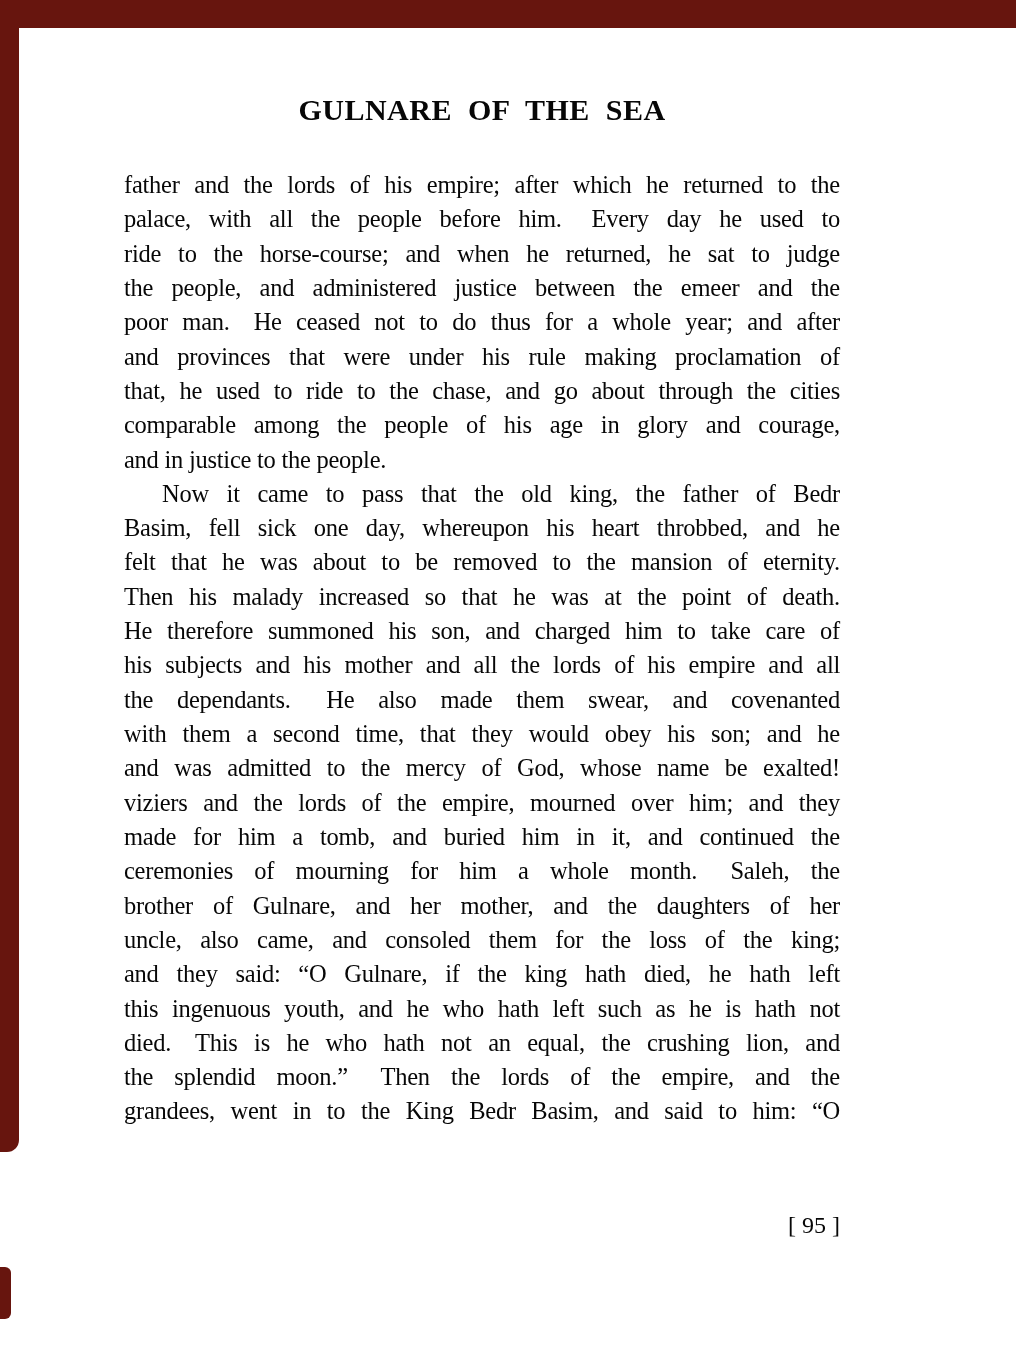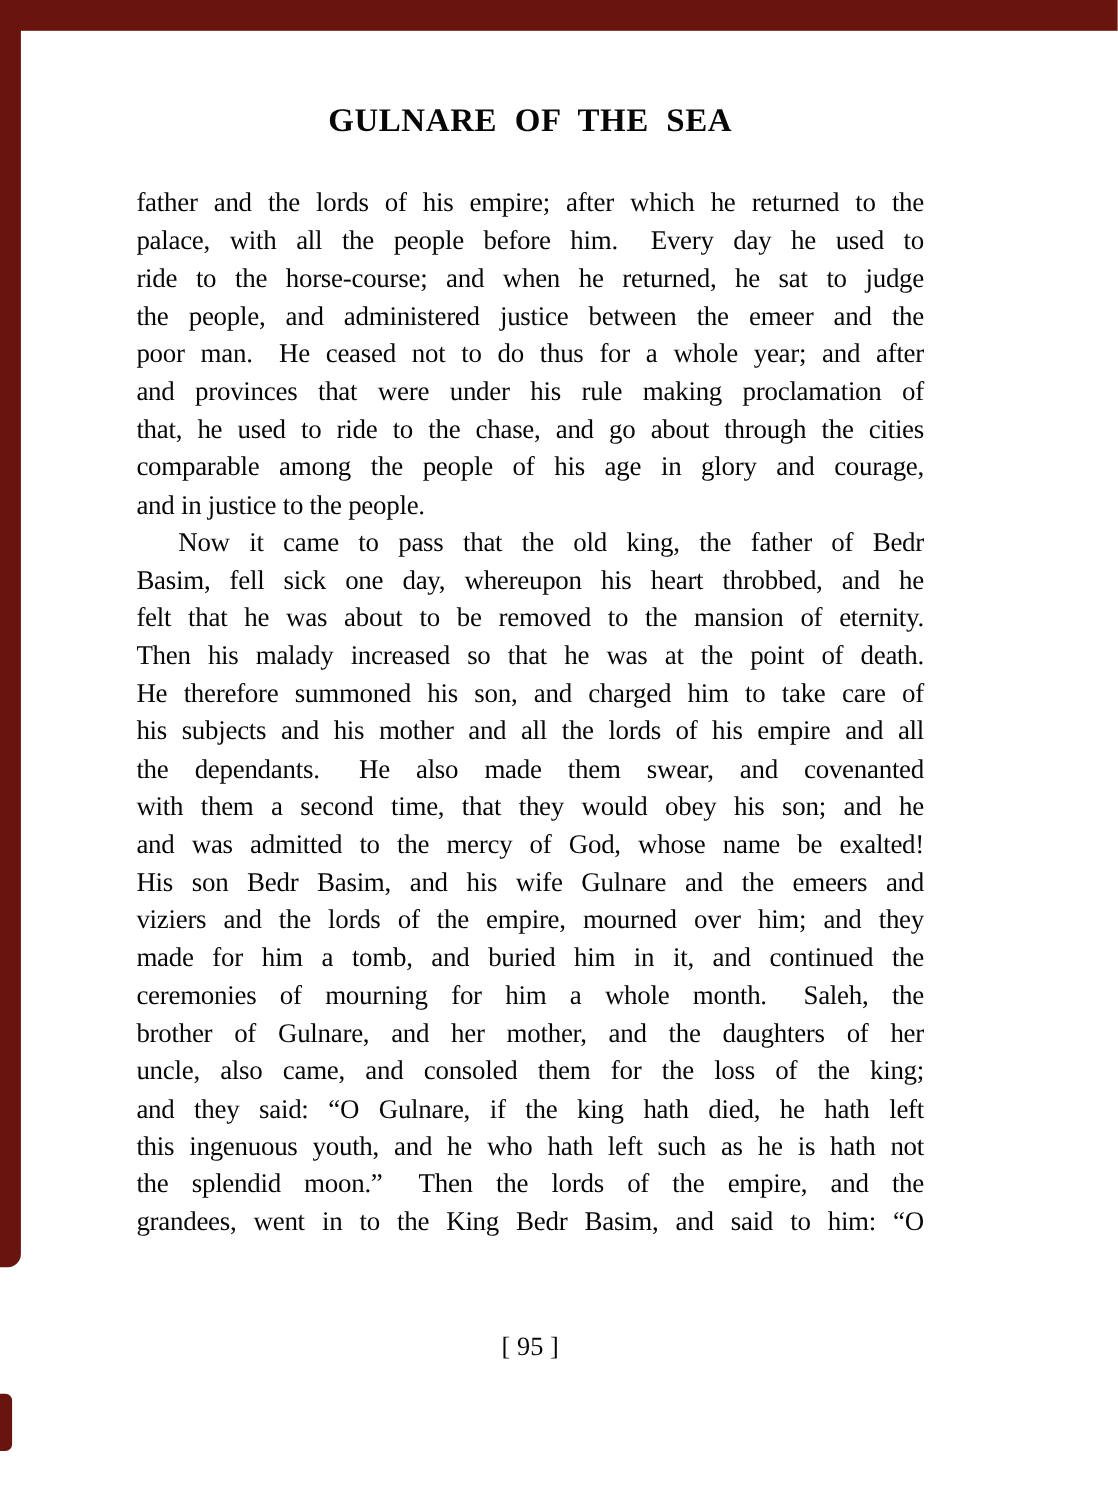--- a/index.html
+++ b/index.html
@@ -45,21 +45,21 @@
   }
   .line {
     text-align: justify;
     text-align-last: justify;
   }
   .line.no-fill { text-align-last: left; }
   .line.indent { padding-left: 38px; }
   .pagenum {
     position: absolute;
     left: 124px; top: 1208px; width: 716px;
-    text-align: center;
+    text-align: right;
     font-size: 24px;
     line-height: 34px;
   }
 </style>
 </head>
 <body style="color: rgb(7, 7, 7);">
 
 <div class="page" style="background: rgb(255, 255, 255);">
   <div class="edge edge-top" style="background: rgb(103, 21, 14);"></div>
   <div class="edge edge-left" style="background: rgb(103, 21, 14);"></div>
@@ -79,26 +79,26 @@
       <div class="line no-fill">and in justice to the people.</div>
       <div class="line indent">Now it came to pass that the old king, the father of Bedr</div>
       <div class="line">Basim, fell sick one day, whereupon his heart throbbed, and he</div>
       <div class="line">felt that he was about to be removed to the mansion of eternity.</div>
       <div class="line">Then his malady increased so that he was at the point of death.</div>
       <div class="line">He therefore summoned his son, and charged him to take care of</div>
       <div class="line">his subjects and his mother and all the lords of his empire and all</div>
       <div class="line">the dependants.  He also made them swear, and covenanted</div>
       <div class="line">with them a second time, that they would obey his son; and he</div>
       <div class="line">and was admitted to the mercy of God, whose name be exalted!</div>
-      <div class="line">His son Bedr Basim, and his wife Gulnare and the emeers and</div>
       <div class="line">viziers and the lords of the empire, mourned over him; and they</div>
       <div class="line">made for him a tomb, and buried him in it, and continued the</div>
       <div class="line">ceremonies of mourning for him a whole month.  Saleh, the</div>
       <div class="line">brother of Gulnare, and her mother, and the daughters of her</div>
       <div class="line">uncle, also came, and consoled them for the loss of the king;</div>
       <div class="line">and they said: “O Gulnare, if the king hath died, he hath left</div>
       <div class="line">this ingenuous youth, and he who hath left such as he is hath not</div>
+      <div class="line">died.  This is he who hath not an equal, the crushing lion, and</div>
       <div class="line">the splendid moon.”  Then the lords of the empire, and the</div>
       <div class="line">grandees, went in to the King Bedr Basim, and said to him: “O</div>
     </div>
 
   <div class="pagenum">[ 95 ]</div>
 </div>
 
 </body></html>

